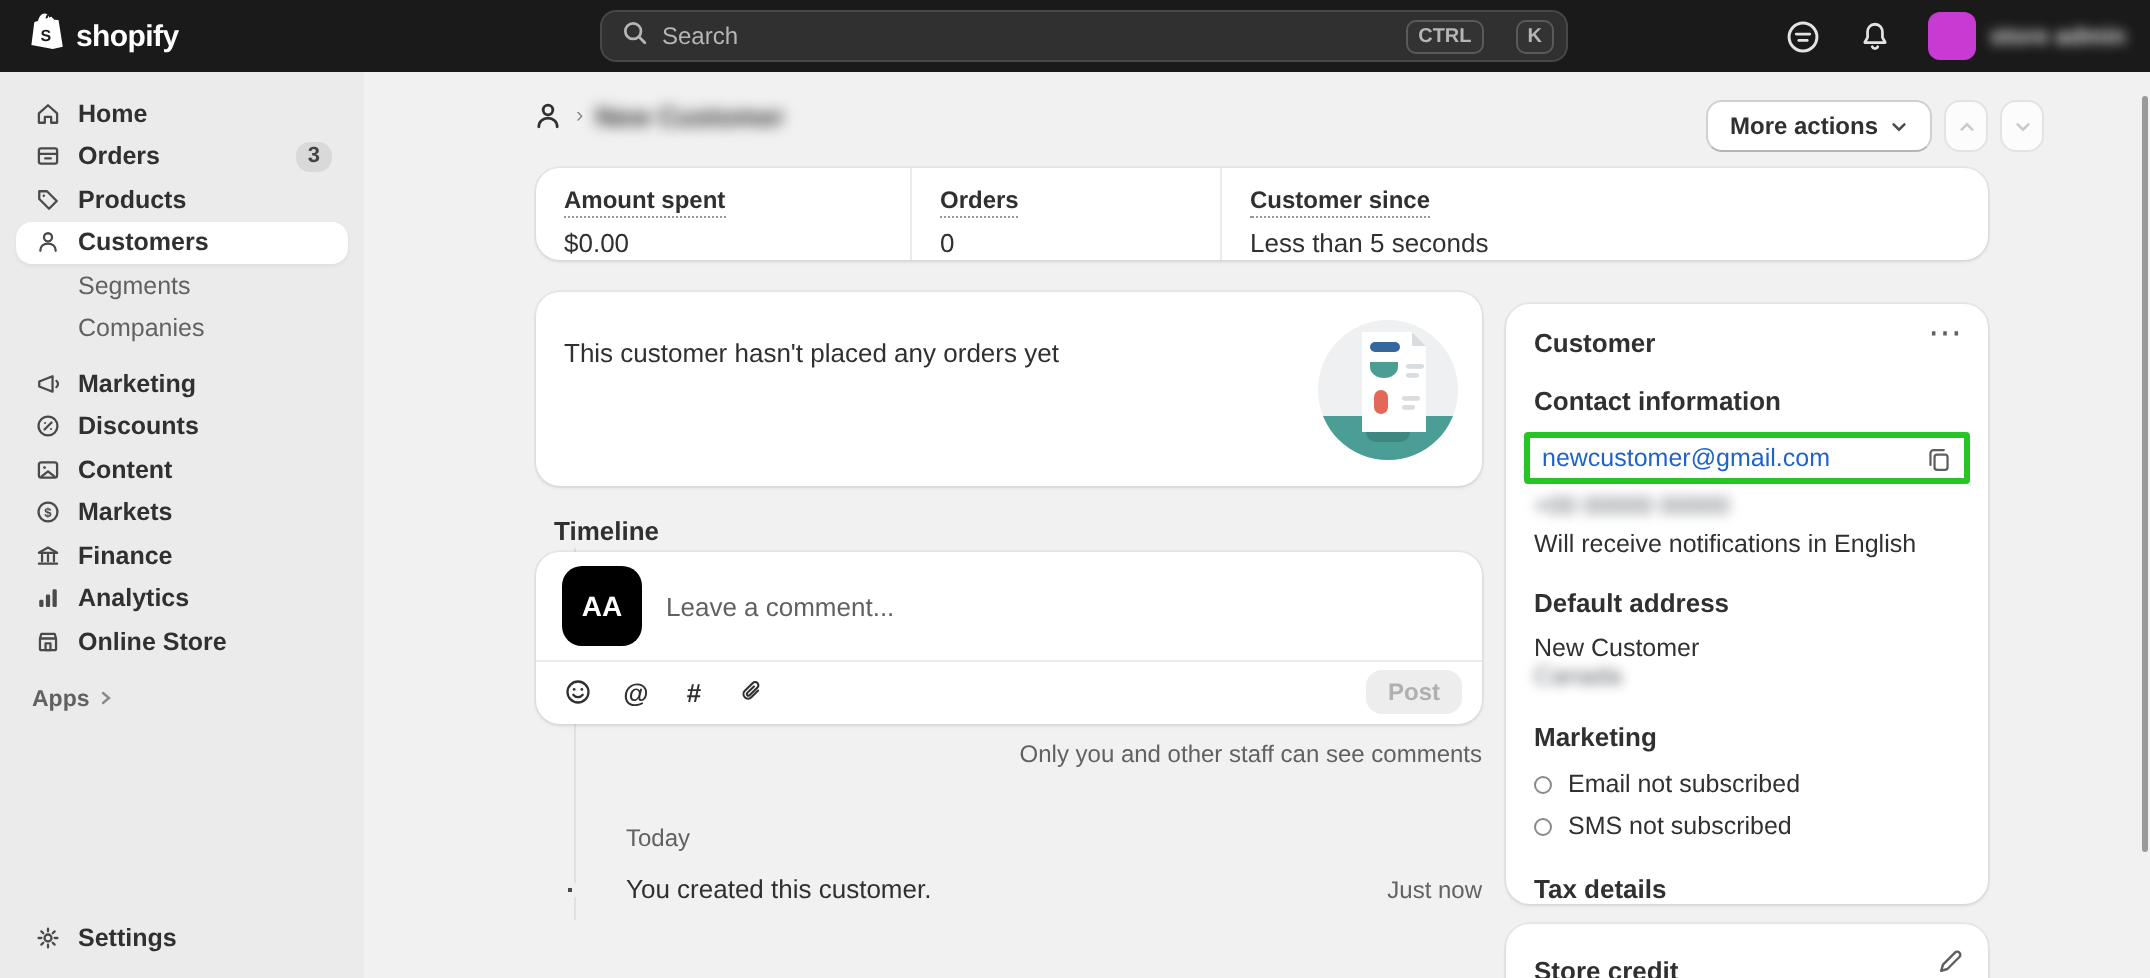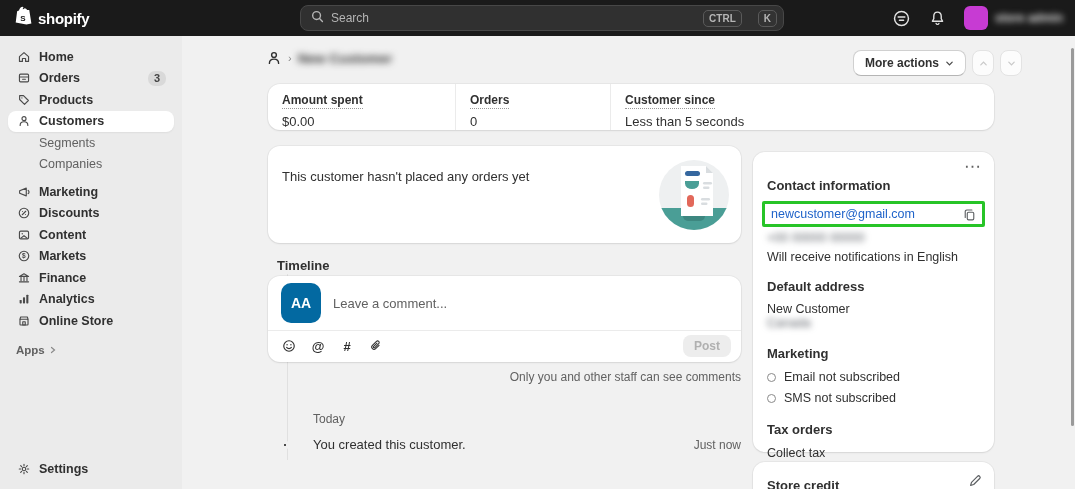--- a/index.html
+++ b/index.html
@@ -57,21 +57,21 @@
   .card-title { font-size:13px; font-weight:700; }
   #last-order .msg { margin-top:9px; font-size:13px; color:#303030; }
   .btn-sm { margin-top:10px; background:#fff; border:1px solid #c9c9c9; border-bottom-color:#a8a8a8; border-radius:8px; height:26px; font-size:12px; font-weight:600; color:#303030; padding:0 12px; cursor:pointer; font-family:inherit; }
   .illus { position:absolute; right:10px; top:12px; }
 
   
   #timeline-title { position:absolute; left:95px; top:222px; font-size:13px; font-weight:700; }
   #vline { position:absolute; left:105px; top:238px; width:1px; height:186px; background:#e0e0e0; }
   #comment-card { left:86px; top:240px; width:473px; height:86px; z-index:2; }
   .comment-top { height:55px; display:flex; align-items:center; padding:0 13px; gap:12px; border-bottom:1px solid #ebebeb; cursor:text; }
-  .avatar-aa { width:40px; height:40px; border-radius:10px; background:#0369a1; color:#fff; font-weight:700; font-size:14px; display:flex; align-items:center; justify-content:center; }
+  .avatar-aa { width:40px; height:40px; border-radius:10px; background:#000000; color:#fff; font-weight:700; font-size:14px; display:flex; align-items:center; justify-content:center; }
   .comment-ph { color:#616161; font-size:13px; }
   .comment-toolbar { height:30px; display:flex; align-items:center; padding:0 10px 0 13px; gap:13px; }
   .tool-ic { width:16px; height:16px; display:flex; align-items:center; justify-content:center; color:#303030; font-size:13px; font-weight:600; cursor:pointer; }
   .post-btn { margin-left:auto; background:#ededed; color:#b0b0b0; font-size:12px; font-weight:600; border:none; border-radius:8px; padding:4px 11px; cursor:default; font-family:inherit; }
   #disclaimer { position:absolute; left:86px; top:334px; width:473px; text-align:right; font-size:12px; color:#616161; }
   #tl-date { position:absolute; left:131px; top:376px; font-size:12px; color:#616161; }
   .tl-event { position:absolute; left:86px; top:401px; width:473px; display:flex; align-items:center; }
   .tl-dot { position:absolute; left:13px; width:8px; height:8px; background:#4a4a4a; border-radius:3px; border:3px solid #f1f1f1; }
   .tl-text { margin-left:45px; font-size:13px; color:#303030; }
   .tl-time { margin-left:auto; font-size:12px; color:#616161; }
@@ -383,20 +383,21 @@
 
   <div id="disclaimer">Only you and other staff can see comments</div>
   <div id="tl-date">Today</div>
   <div class="tl-event">
     <span class="tl-dot"></span>
     <span class="tl-text">You created this customer.</span>
     <span class="tl-time">Just now</span>
   </div>
 
   <div class="card" id="customer-card">
+    <div class="card-title">Customer</div>
     <div class="dots-btn">⋯</div>
 
     <div class="sec-head" style="margin-top:14px;">Contact information</div>
 
     <div class="green-box">
       <a class="email-link">newcustomer@gmail.com</a>
       <span class="copy-ic">
         <svg width="13" height="13" viewBox="0 0 14 14">
             <rect x="4.6" y="4.6" width="7" height="8.2" rx="1.4" fill="none" stroke="#5c5f62" stroke-width="1.2"></rect>
             <path d="M9.6 2.2H4.1A1.7 1.7 0 0 0 2.4 3.9v6.3" fill="none" stroke="#5c5f62" stroke-width="1.2" stroke-linecap="round"></path>
@@ -414,21 +415,21 @@
     <div class="sec-head" style="margin-top:16px;">Marketing</div>
     <div class="mk-item" style="margin-top:9px;">
       <span class="mk-circle"></span>
       <span>Email not subscribed</span>
     </div>
     <div class="mk-item" style="margin-top:7px;">
       <span class="mk-circle"></span>
       <span>SMS not subscribed</span>
     </div>
 
-    <div class="sec-head" style="margin-top:17px;">Tax orders</div>
+    <div class="sec-head" style="margin-top:17px;">Tax details</div>
     <div class="plain" style="margin-top:9px;">Collect tax</div>
   </div>
 
   <div class="card" id="store-credit">
     <div class="card-title">Store credit</div>
     <span class="pencil-btn">
       <svg width="14" height="14" viewBox="0 0 14 14">
           <path d="M2.6 11.4l.9-3.1 6-6a1.5 1.5 0 0 1 2.2 2.2l-6 6z" fill="none" stroke="#5c5f62" stroke-width="1.2" stroke-linejoin="round"></path>
         </svg>
     </span>

